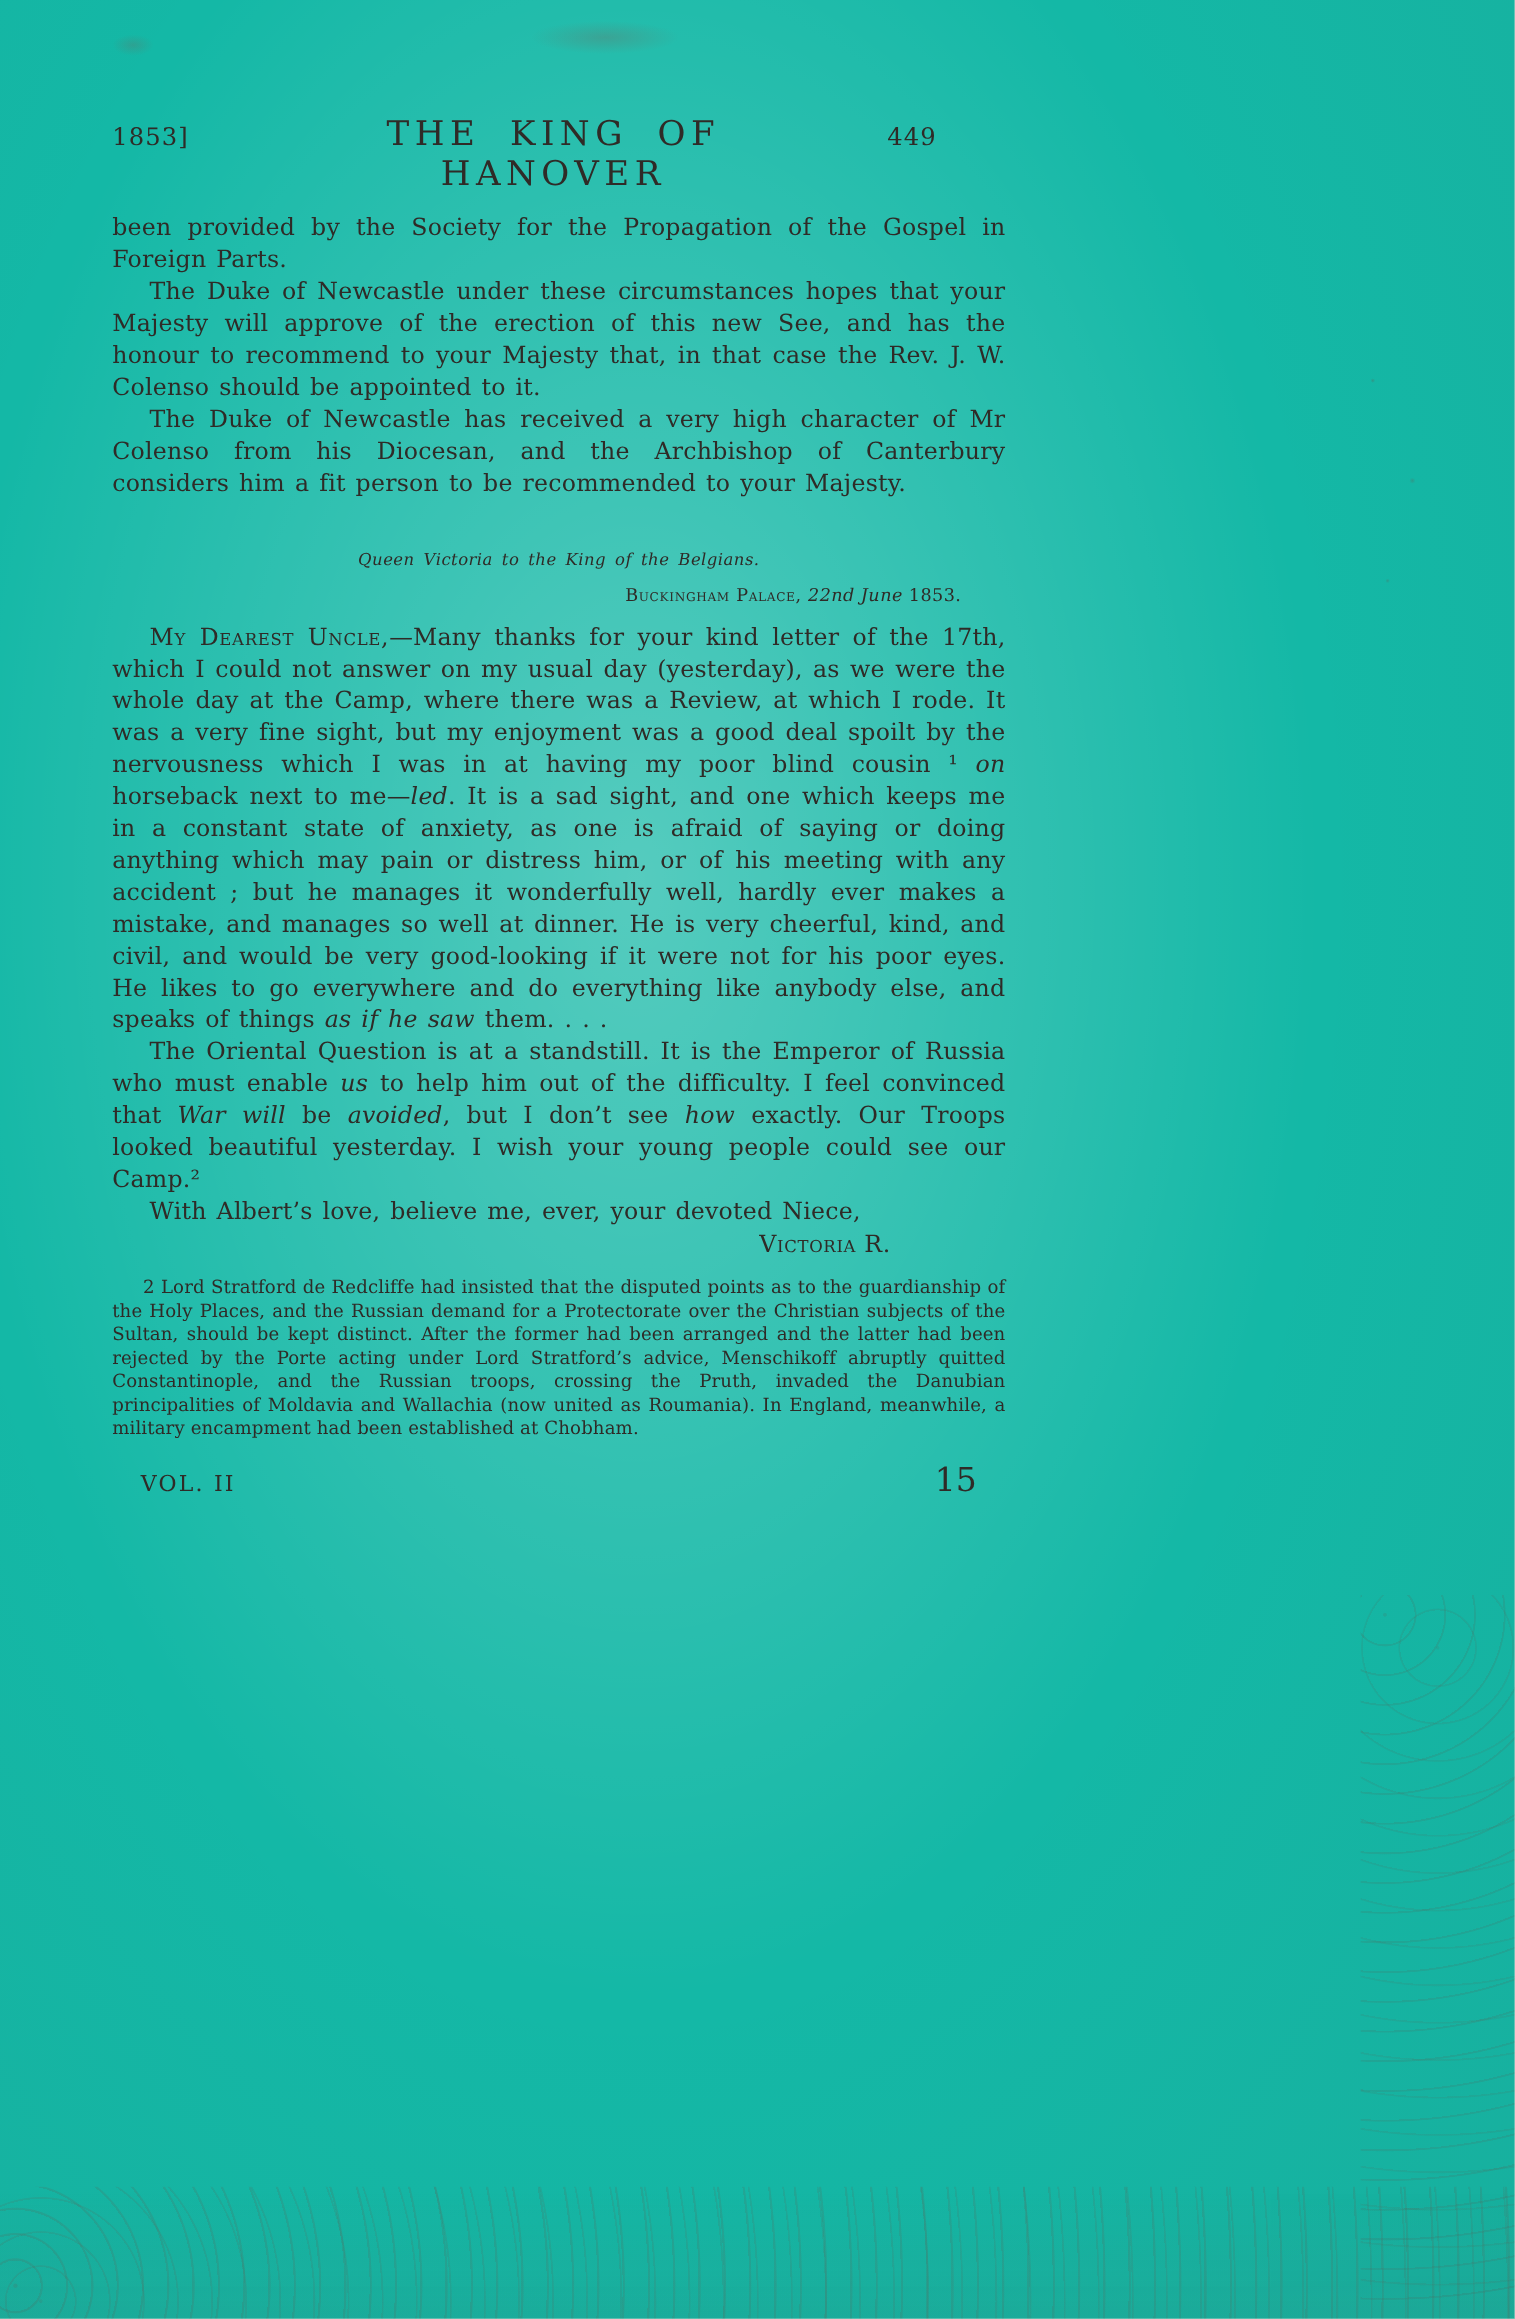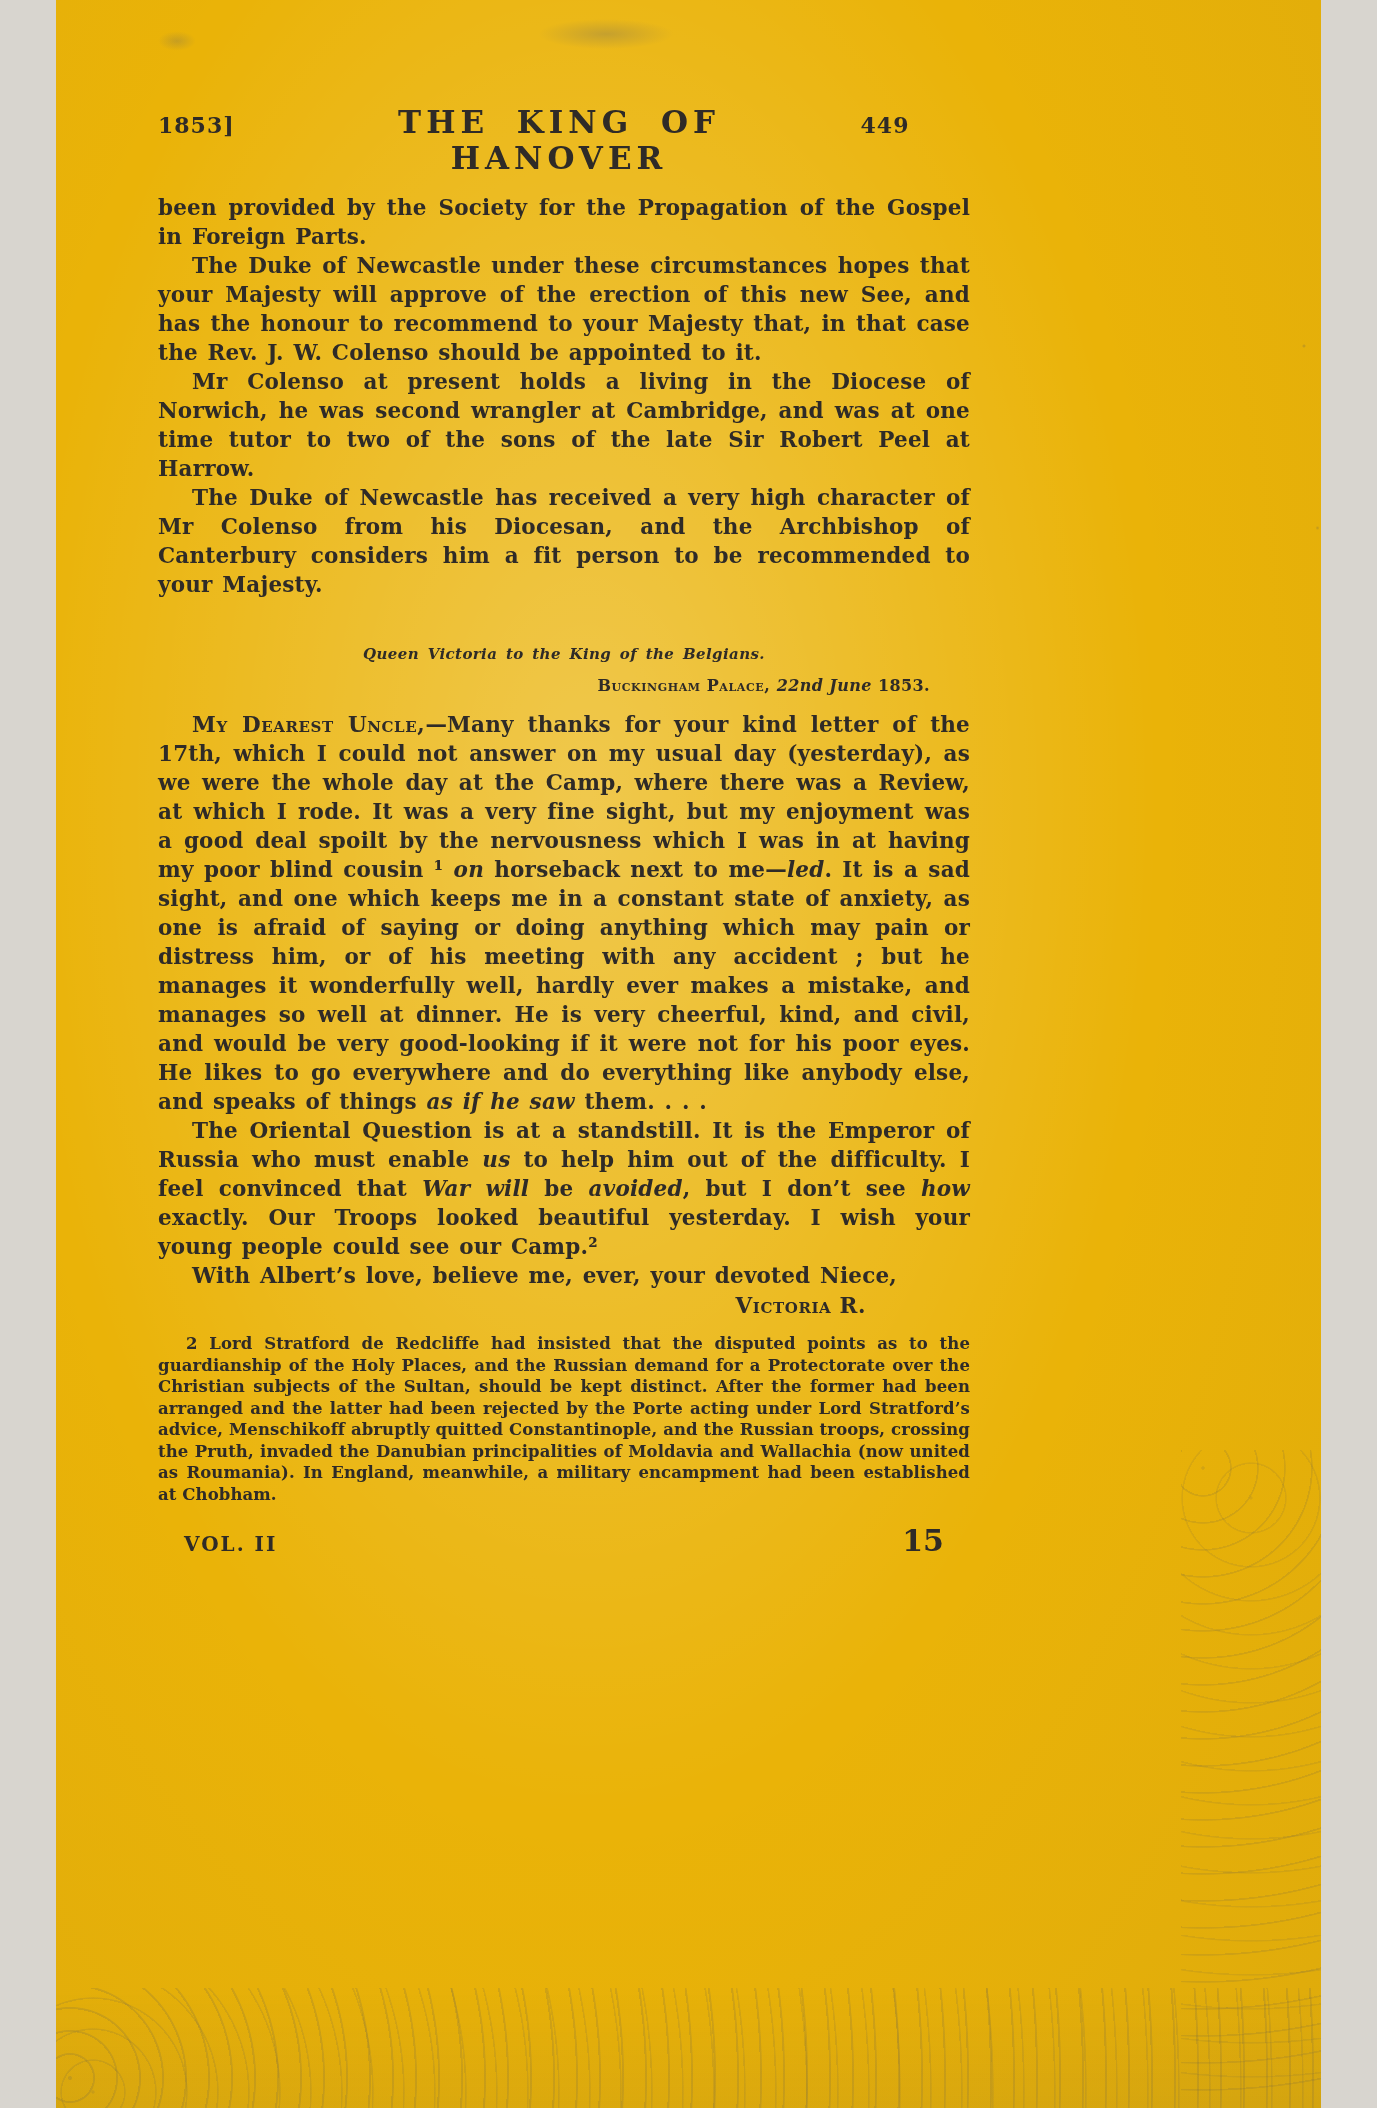--- a/index.html
+++ b/index.html
@@ -1,25 +1,24 @@
 <!DOCTYPE html>
 <html><head>
 <meta charset="utf-8">
 <style>
   html, body { margin: 0; padding: 0; background: #d8d5cf; }
   .page {
     position: relative;
-    width: 1265px;
+    width: 1377px;
     height: 2108px;
     margin: 0 auto;
-    background: #eab308;
+    background: #14b8a6;
     overflow: hidden;
     font-family: "DejaVu Serif", "Liberation Serif", serif;
     color: #2f2b27;
-    font-weight: bold;
   }
   .page::before {
     content: "";
     position: absolute; inset: 0;
     background: radial-gradient(ellipse at 42% 38%, rgba(255,255,255,0.28) 0%, rgba(255,255,255,0) 55%, rgba(70,65,55,0.07) 100%);
     pointer-events: none;
   }
   .content { position: absolute; left: 102px; top: 104px; width: 812px; }
 
   
@@ -129,21 +128,20 @@
 
     <div class="header">
       <span class="year">1853]</span>
       <span class="title">THE KING OF HANOVER</span>
       <span class="pageno">449</span>
     </div>
 
     <div class="bodytext">
       <p class="para"><span>been provided by the Society for the Propagation of the Gospel in Foreign Parts.</span></p>
       <p class="para indent"><span>The Duke of Newcastle under these circumstances hopes that your Majesty will approve of the erection of this new See, and has the honour to recommend to your Majesty that, in that case the Rev. J. W. Colenso should be appointed to it.</span></p>
-      <p class="para indent"><span>Mr Colenso at present holds a living in the Diocese of Norwich, he was second wrangler at Cambridge, and was at one time tutor to two of the sons of the late Sir Robert Peel at Harrow.</span></p>
       <p class="para indent"><span>The Duke of Newcastle has received a very high character of Mr Colenso from his Diocesan, and the Archbishop of Canterbury considers him a fit person to be recommended to your Majesty.</span></p>
     </div>
 
     <div class="letter">
       <div class="letter-heading">Queen Victoria to the King of the Belgians.</div>
       <div class="dateline"><span class="s-sc">Buckingham Palace, </span><span class="s-i">22nd June </span><span>1853.</span></div>
       <p class="para indent first"><span class="s-sc">My Dearest Uncle,</span><span>—Many thanks for your kind letter of the 17th, which I could not answer on my usual day (yesterday), as we were the whole day at the Camp, where there was a Review, at which I rode. It was a very fine sight, but my enjoyment was a good deal spoilt by the nervousness which I was in at having my poor blind cousin ¹ </span><span class="s-i">on</span><span> horseback next to me—</span><span class="s-i">led</span><span>. It is a sad sight, and one which keeps me in a constant state of anxiety, as one is afraid of saying or doing anything which may pain or distress him, or of his meeting with any accident ; but he manages it wonderfully well, hardly ever makes a mistake, and manages so well at dinner. He is very cheerful, kind, and civil, and would be very good-looking if it were not for his poor eyes. He likes to go everywhere and do everything like anybody else, and speaks of things </span><span class="s-i">as if he saw</span><span> them. . . .</span></p>
       <p class="para indent"><span>The Oriental Question is at a standstill. It is the Emperor of Russia who must enable </span><span class="s-i">us</span><span> to help him out of the difficulty. I feel convinced that </span><span class="s-i">War will</span><span> be </span><span class="s-i">avoided</span><span>, but I don’t see </span><span class="s-i">how</span><span> exactly. Our Troops looked beautiful yesterday. I wish your young people could see our Camp.²</span></p>
       <p class="para indent"><span>With Albert’s love, believe me, ever, your devoted Niece,</span></p>
       <div class="signature"><span class="s-sc">Victoria R.</span></div>

